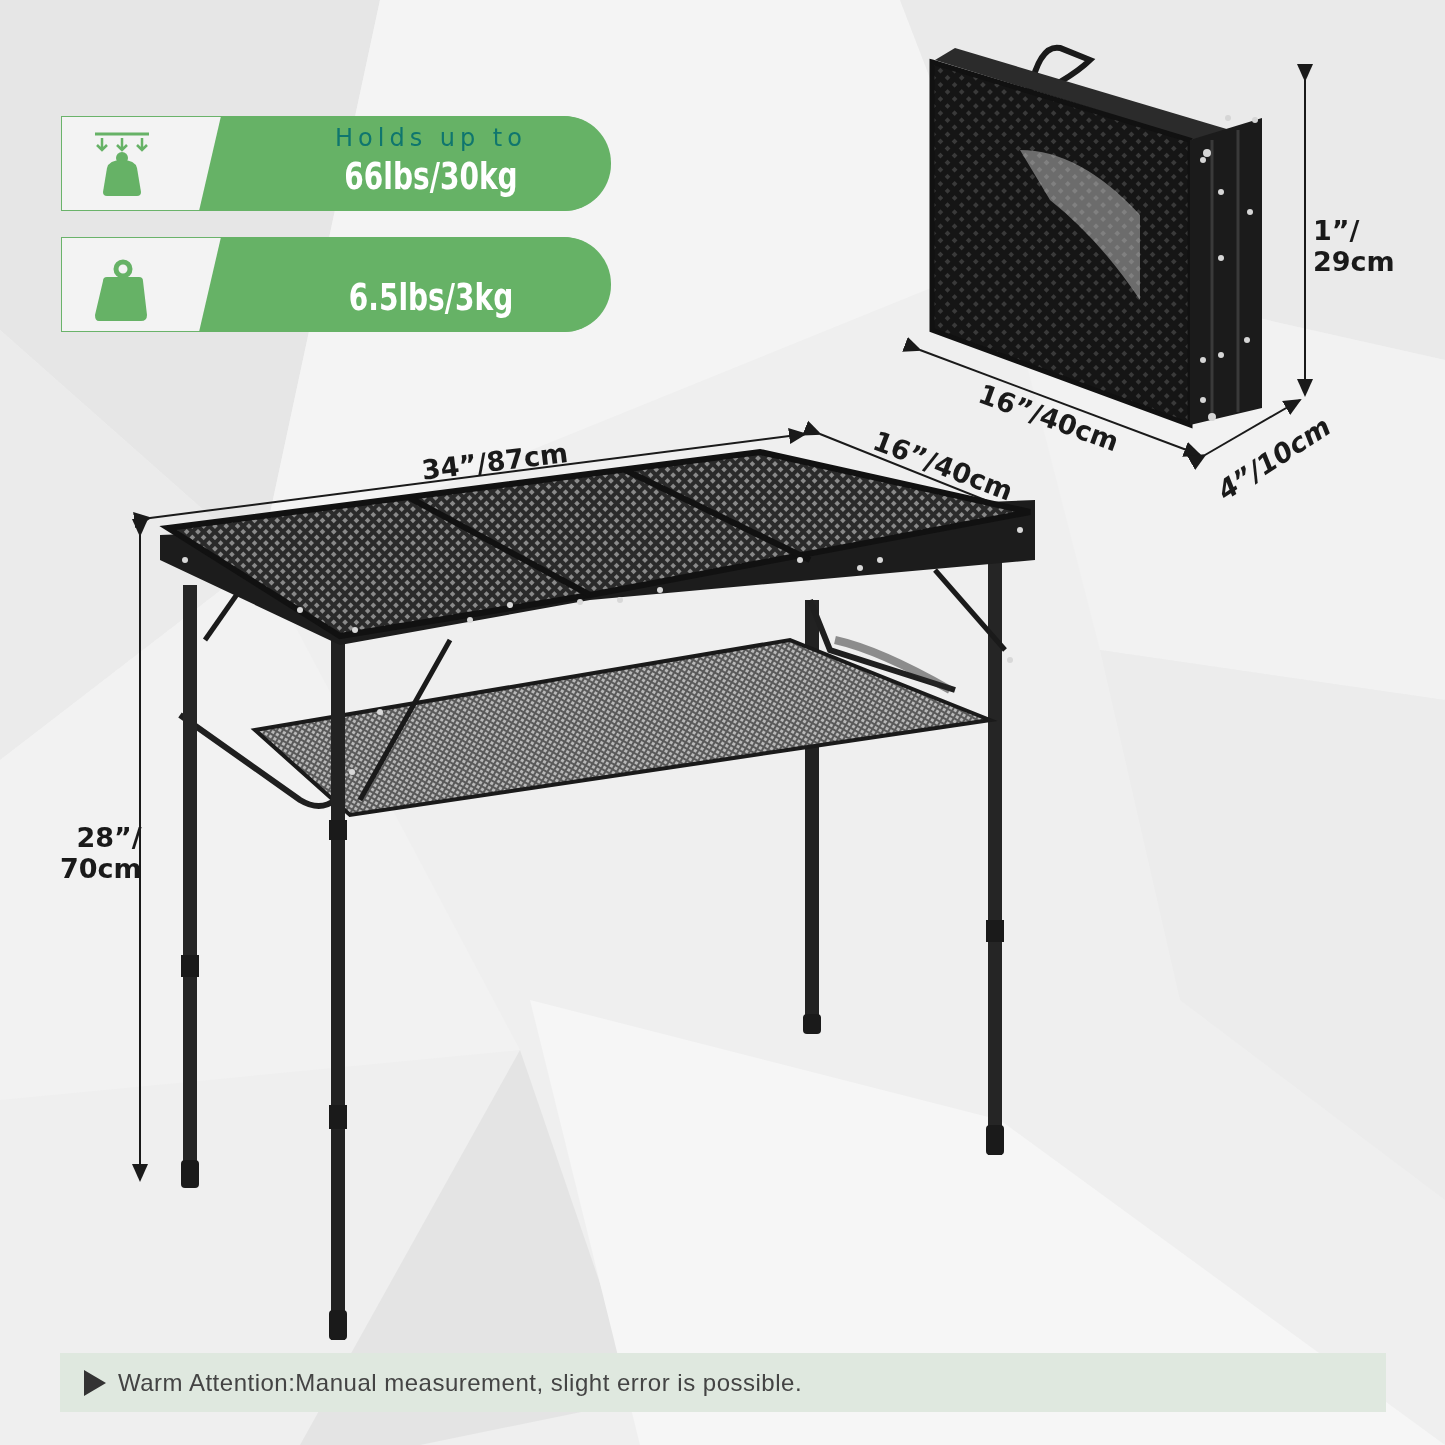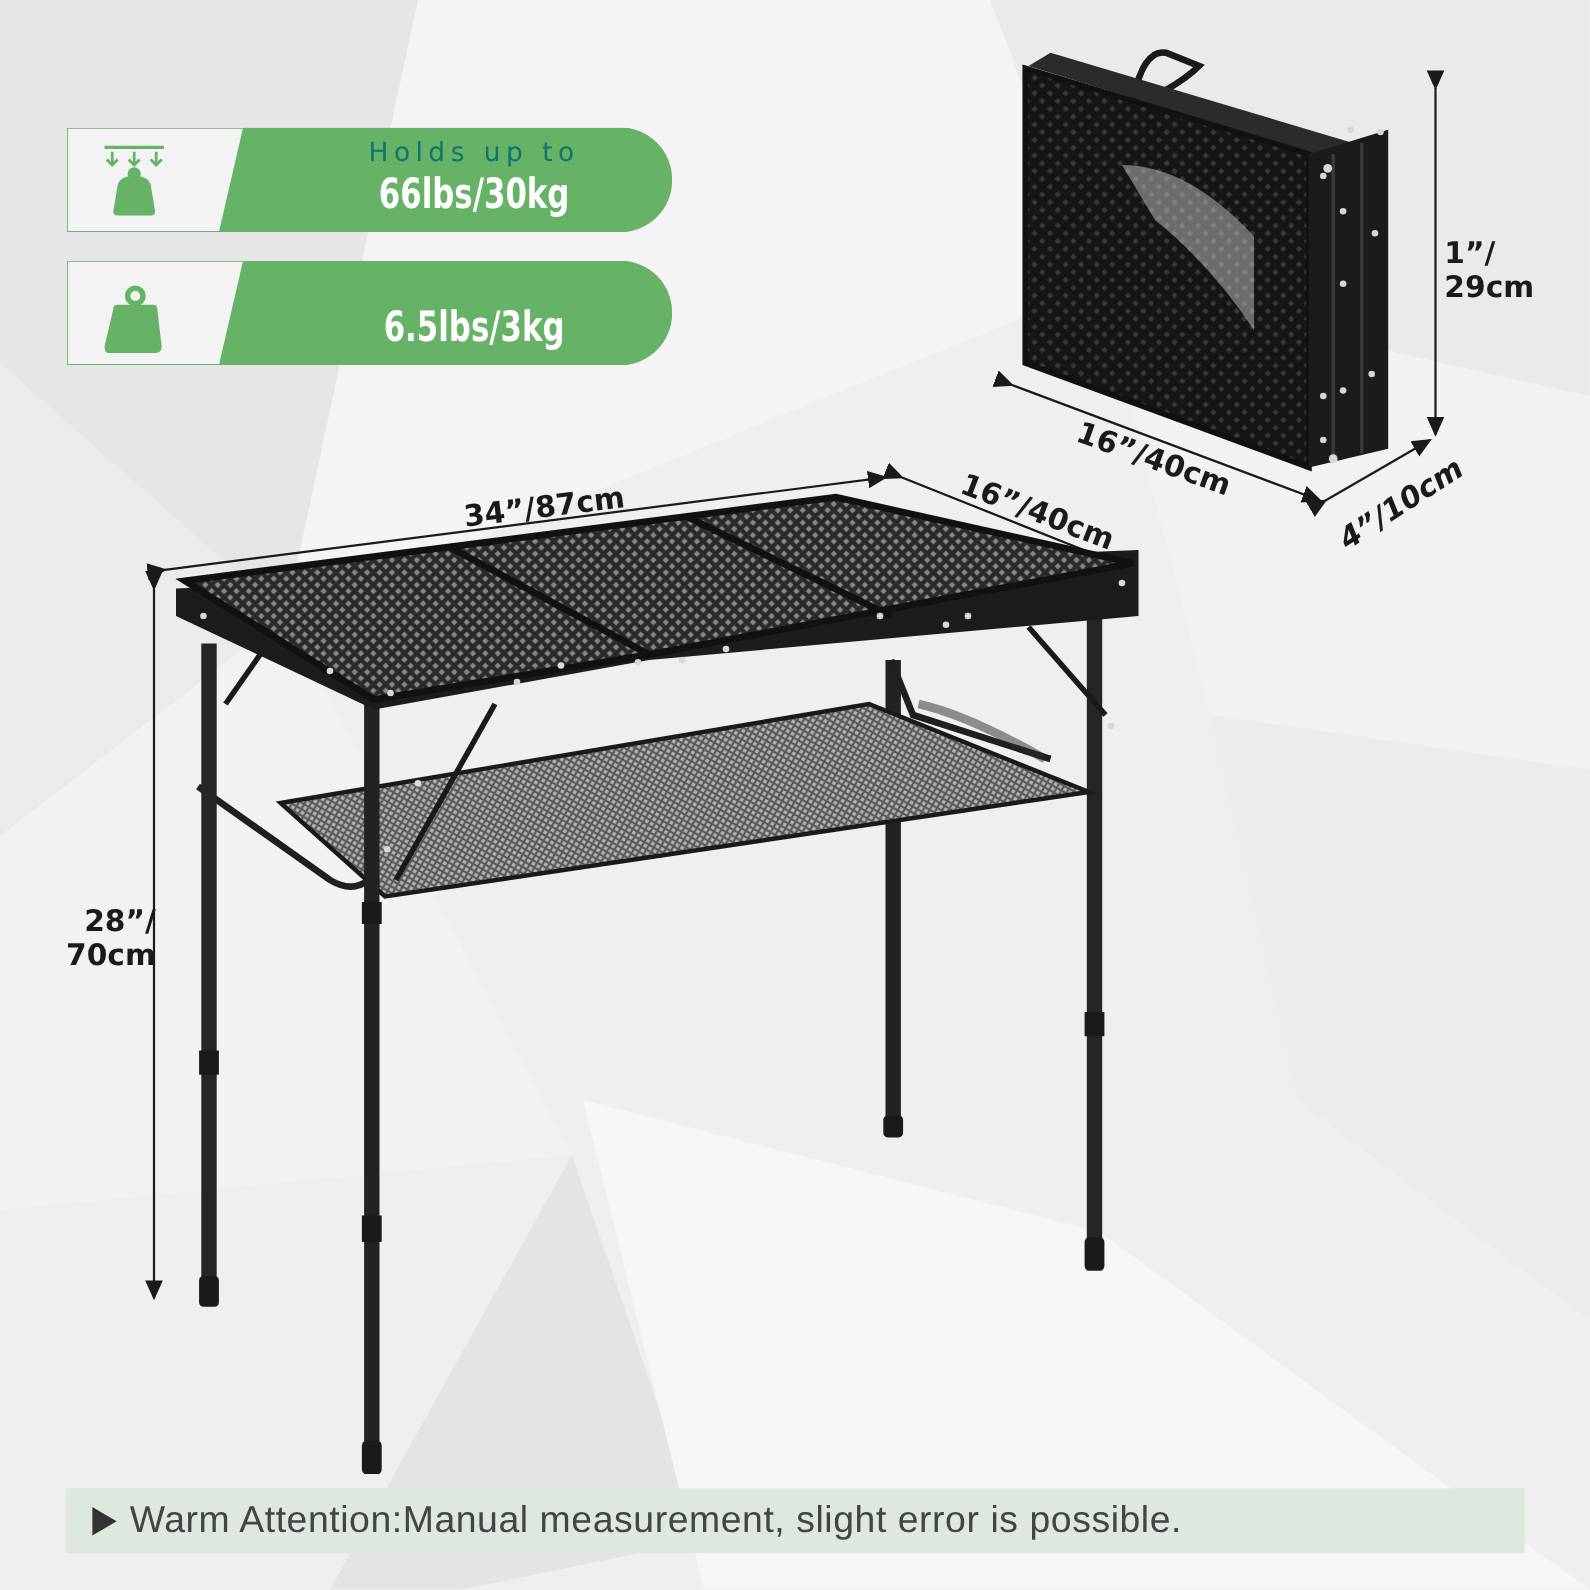--- a/index.html
+++ b/index.html
@@ -47,21 +47,21 @@
     .note {
       position:absolute; left:60px; top:1353px; width:1326px; height:59px;
       background:#dfe8df; z-index:3; display:flex; align-items:center;
     }
     .note .arrow {
       width:0; height:0; margin-left:24px; margin-right:12px;
       border-top:13px solid transparent; border-bottom:13px solid transparent;
       border-left:22px solid #333;
     }
     .note .text {
-      color:#444; font-size:34px; font-family:"Liberation Sans", sans-serif;
+      color:#444; font-size:24px; font-family:"Liberation Sans", sans-serif;
       letter-spacing:0.5px;
     }
   </style>
 </head>
 <body>
 
 <svg class="bg-svg" viewBox="0 0 1445 1445">
   <rect x="0" y="0" width="1445" height="1445" fill="#efefef"></rect>
   <polygon points="0,0 380,0 260,560 0,330" fill="#e6e6e6"></polygon>
   <polygon points="380,0 900,0 1000,260 260,560" fill="#f4f4f4"></polygon>

